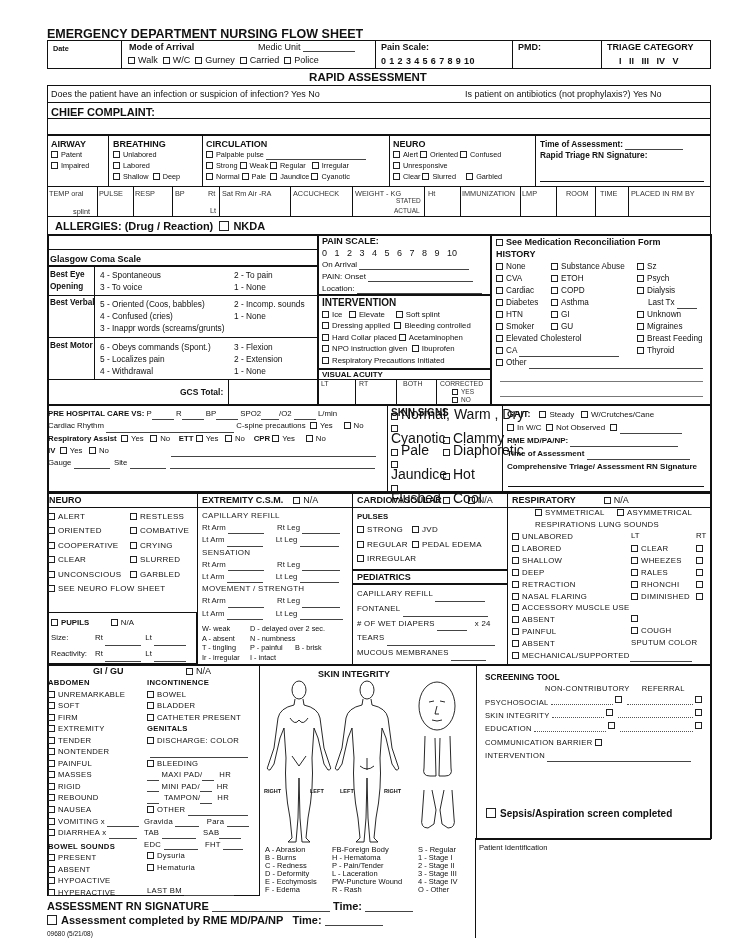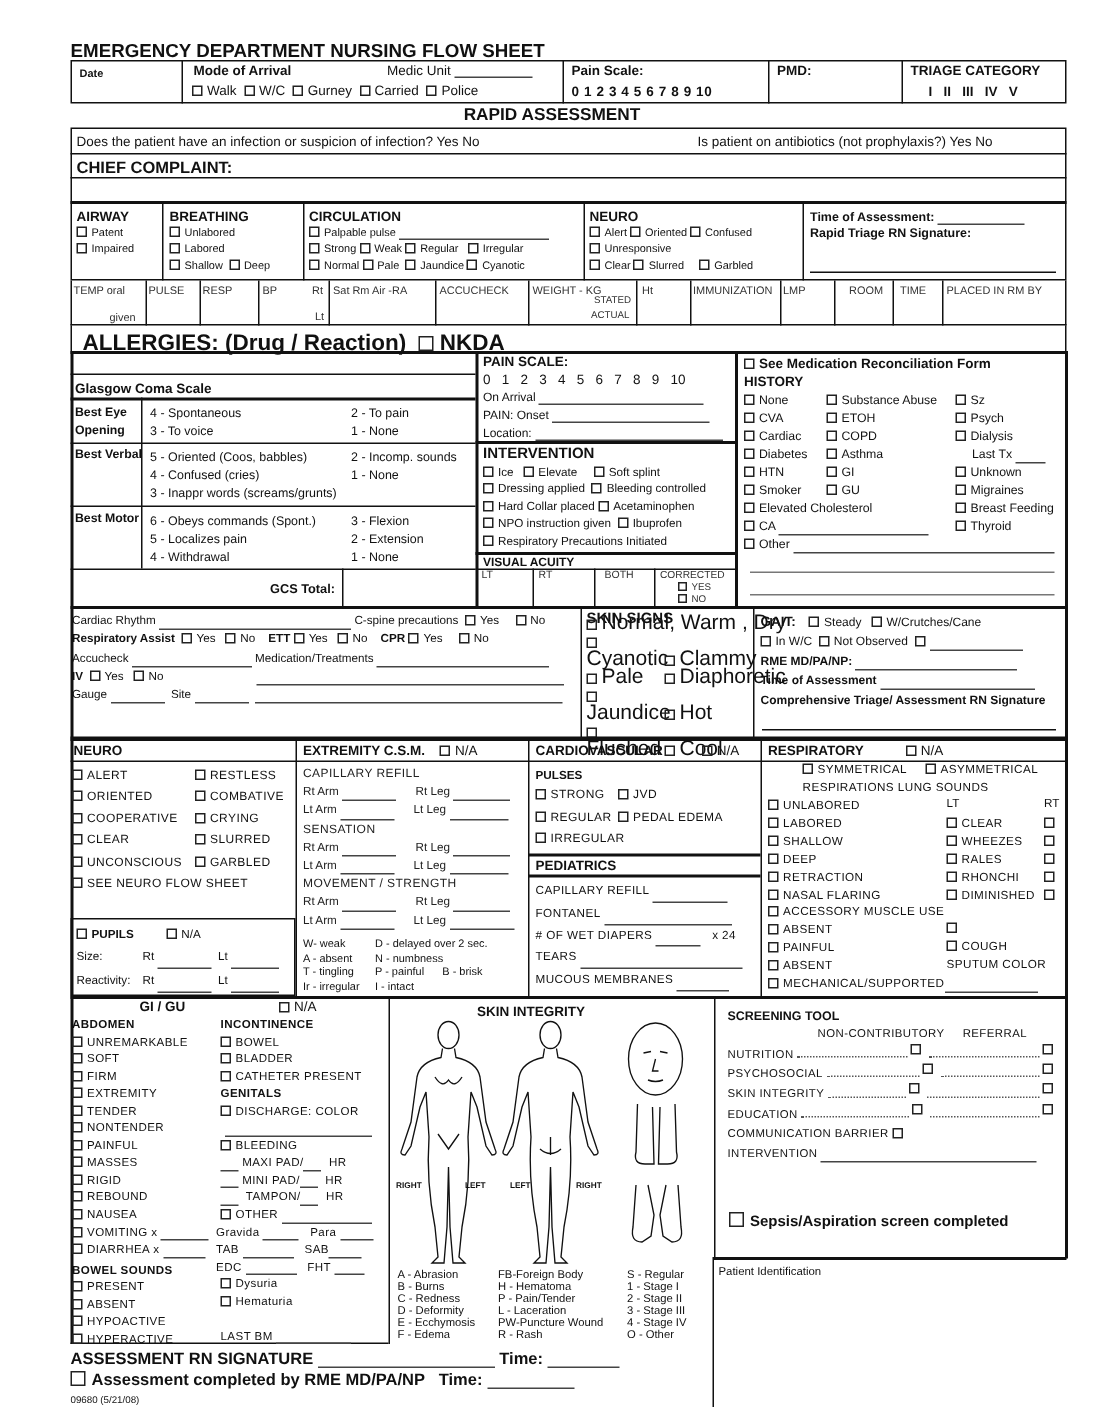--- a/index.html
+++ b/index.html
@@ -85,21 +85,21 @@
   <div class="row"><span><span class="cb"></span><span>Clear</span></span> <span><span class="cb"></span><span>Slurred</span></span> &nbsp;&nbsp;&nbsp; <span><span class="cb"></span><span>Garbled</span></span></div>
 </div>
 <div class="abs b sm" style="left:540px;top:139px;font-size:8.3px">
   <div class="row"><span>Time of Assessment:</span> <span class="ln" style="width:58px"></span></div>
   <div class="row">Rapid Triage RN Signature:</div>
 </div>
 <div class="hline" style="left:540px;top:181px;width:164px;height:1px"></div>
 
 <div class="abs" style="left:47px;top:187px;width:664px;height:30px;border-left:1.5px solid #111;border-right:1.5px solid #111;border-bottom:1px solid #111"></div>
 <div class="abs sm" style="left:49px;top:189px;color:#333"><span>TEMP oral</span></div>
-<div class="abs sm" style="left:73px;top:207px;color:#333">given</div>
+<div class="abs sm" style="left:73px;top:207px;color:#333">splint</div>
 <div class="vline" style="left:97px;top:187px;width:1px;height:30px"></div>
 <div class="abs sm" style="left:99px;top:189px;color:#333">PULSE</div>
 <div class="vline" style="left:133px;top:187px;width:1px;height:30px"></div>
 <div class="abs sm" style="left:135px;top:189px;color:#333">RESP</div>
 <div class="vline" style="left:172px;top:187px;width:1px;height:30px"></div>
 <div class="abs sm" style="left:175px;top:189px;color:#333">BP</div>
 <div class="abs sm" style="left:208px;top:189px;color:#333">Rt</div>
 <div class="abs sm" style="left:210px;top:206px;color:#333">Lt</div>
 <div class="vline" style="left:219px;top:187px;width:1px;height:30px"></div>
 <div class="abs sm" style="left:222px;top:189px;color:#333">Sat Rm Air -RA</div>
@@ -116,21 +116,21 @@
 <div class="vline" style="left:520px;top:187px;width:1px;height:30px"></div>
 <div class="abs sm" style="left:522px;top:189px;color:#333">LMP</div>
 <div class="vline" style="left:556px;top:187px;width:1px;height:30px"></div>
 <div class="abs sm" style="left:566px;top:189px;color:#333">ROOM</div>
 <div class="vline" style="left:595px;top:187px;width:1px;height:30px"></div>
 <div class="abs sm" style="left:600px;top:189px;color:#333">TIME</div>
 <div class="vline" style="left:628px;top:187px;width:1px;height:30px"></div>
 <div class="abs sm" style="left:631px;top:189px;color:#333">PLACED IN RM BY</div>
 
 <div class="abs" style="left:47px;top:217px;width:664px;height:17px;border-left:1.5px solid #111;border-right:1.5px solid #111"></div>
-<div class="abs b" style="left:55px;top:220px;font-size:15px"><span>ALLERGIES: (Drug / Reaction)</span> &nbsp;<span class="cbL"></span><span>NKDA</span></div>
+<div class="abs b" style="left:55px;top:220px;font-size:11px"><span>ALLERGIES: (Drug / Reaction)</span> &nbsp;<span class="cbL"></span><span>NKDA</span></div>
 <div class="hline" style="left:47px;top:234px;width:664px;height:1.5px"></div>
 
 <div class="vline" style="left:47px;top:234px;width:1.5px;height:170px"></div>
 <div class="vline" style="left:710px;top:234px;width:1.5px;height:170px"></div>
 <div class="vline" style="left:317px;top:234px;width:1.5px;height:170px"></div>
 <div class="vline" style="left:490px;top:234px;width:1.5px;height:170px"></div>
 
 <div class="hline" style="left:47px;top:249px;width:270px;height:1px"></div>
 <div class="abs b t9" style="left:50px;top:254px">Glasgow Coma Scale</div>
 <div class="hline" style="left:47px;top:265px;width:270px;height:1.5px"></div>
@@ -227,23 +227,23 @@
 <div class="hline" style="left:500px;top:396px;width:203px;height:1px;background:#777"></div>
 
 <div class="hline" style="left:47px;top:404px;width:664px;height:1.5px"></div>
 
 <div class="vline" style="left:47px;top:404px;width:1.5px;height:88px"></div>
 <div class="vline" style="left:710px;top:404px;width:1.5px;height:88px"></div>
 <div class="vline" style="left:387px;top:404px;width:1px;height:88px"></div>
 <div class="vline" style="left:502px;top:404px;width:1px;height:88px"></div>
 
 <div class="abs" style="left:48px;top:408px;font-size:7.8px;line-height:12.3px;width:338px">
+  <div class="row" style="line-height:12.3px"><b>PRE HOSPITAL CARE  VS:</b> <span>P</span><span class="ln" style="width:22px"></span> <span>R</span><span class="ln" style="width:22px"></span> <span>BP</span><span class="ln" style="width:22px"></span> <span>SPO2</span><span class="ln" style="width:18px"></span><span>/O2</span> <span class="ln" style="width:22px"></span> <span>L/min</span></div>
   <div class="row" style="line-height:12.3px"><span>Cardiac Rhythm</span> <span class="ln" style="width:128px"></span> <span>C-spine precautions</span>&nbsp; <span><span class="cb"></span><span>Yes</span></span>&nbsp;&nbsp;&nbsp;&nbsp; <span><span class="cb"></span><span>No</span></span></div>
   <div class="row" style="line-height:12.3px"><b>Respiratory Assist</b>&nbsp; <span><span class="cb"></span><span>Yes</span></span>&nbsp;&nbsp; <span><span class="cb"></span><span>No</span></span>&nbsp;&nbsp;&nbsp; <b>ETT</b> <span><span class="cb"></span><span>Yes</span></span>&nbsp;&nbsp; <span><span class="cb"></span><span>No</span></span>&nbsp;&nbsp;&nbsp; <b>CPR</b> <span><span class="cb"></span><span>Yes</span></span>&nbsp;&nbsp;&nbsp;&nbsp; <span><span class="cb"></span><span>No</span></span></div>
-  <div class="row" style="line-height:12.3px"><span>Accucheck</span> <span class="ln" style="width:80px"></span> <span>Medication/Treatments</span> <span class="ln" style="width:115px"></span></div>
   <div class="row" style="line-height:12.3px"><b>IV</b>&nbsp; <span><span class="cb"></span><span>Yes</span></span>&nbsp;&nbsp; <span><span class="cb"></span><span>No</span></span><span class="ln" style="width:205px;margin-left:62px"></span></div>
   <div class="row" style="line-height:12.3px"><span>Gauge</span> <span class="ln" style="width:36px"></span>&nbsp; <span>Site</span> <span class="ln" style="width:36px"></span>&nbsp; <span class="ln" style="width:205px"></span></div>
 </div>
 
 <div class="abs b t10" style="left:391px;top:407px">SKIN SIGNS</div>
 <div class="abs" style="left:391px;top:408px;font-size:14px;line-height:12px">
   <div><span class="cb"></span><span>Normal, Warm , Dry</span></div>
   <div><span style="display:inline-block;width:52px"><span class="cb"></span><span>Cyanotic</span></span><span><span class="cb"></span><span>Clammy</span></span></div>
   <div><span style="display:inline-block;width:52px"><span class="cb"></span><span>Pale</span></span><span><span class="cb"></span><span>Diaphoretic</span></span></div>
   <div><span style="display:inline-block;width:52px"><span class="cb"></span><span>Jaundice</span></span><span><span class="cb"></span><span>Hot</span></span></div>
@@ -460,27 +460,20 @@
     <div>2 - Stage II</div>
     <div>3 - Stage III</div>
     <div>4 - Stage IV</div>
     <div>O - Other</div>
 </div>
 
 <div class="abs b" style="left:485px;top:672px;font-size:8.3px">SCREENING TOOL</div>
 <div class="abs caps" style="left:545px;top:684px;font-size:7.6px"><span>NON-CONTRIBUTORY</span>&nbsp;&nbsp;&nbsp;&nbsp; <span>REFERRAL</span></div>
 <div class="abs caps" style="left:485px;top:696px;font-size:7.6px;line-height:13.2px;width:220px">
   <div style="display:flex">
-      <span>NUTRITION</span>
-      <span style="flex:1;border-bottom:1px dotted #555;margin:0 2px 4px"></span>
-      <span class="cb"></span>
-      <span style="flex:1;border-bottom:1px dotted #555;margin:0 2px 4px"></span>
-      <span class="cb"></span>
-    </div>
-  <div style="display:flex">
       <span>PSYCHOSOCIAL</span>
       <span style="flex:1;border-bottom:1px dotted #555;margin:0 2px 4px;max-width:62px"></span>
       <span class="cb"></span>
       <span style="flex:1;border-bottom:1px dotted #555;margin:0 2px 4px"></span>
       <span class="cb"></span>
     </div>
   <div style="display:flex">
       <span>SKIN INTEGRITY</span>
       <span style="flex:1;border-bottom:1px dotted #555;margin:0 2px 4px;max-width:52px"></span>
       <span class="cb"></span>

